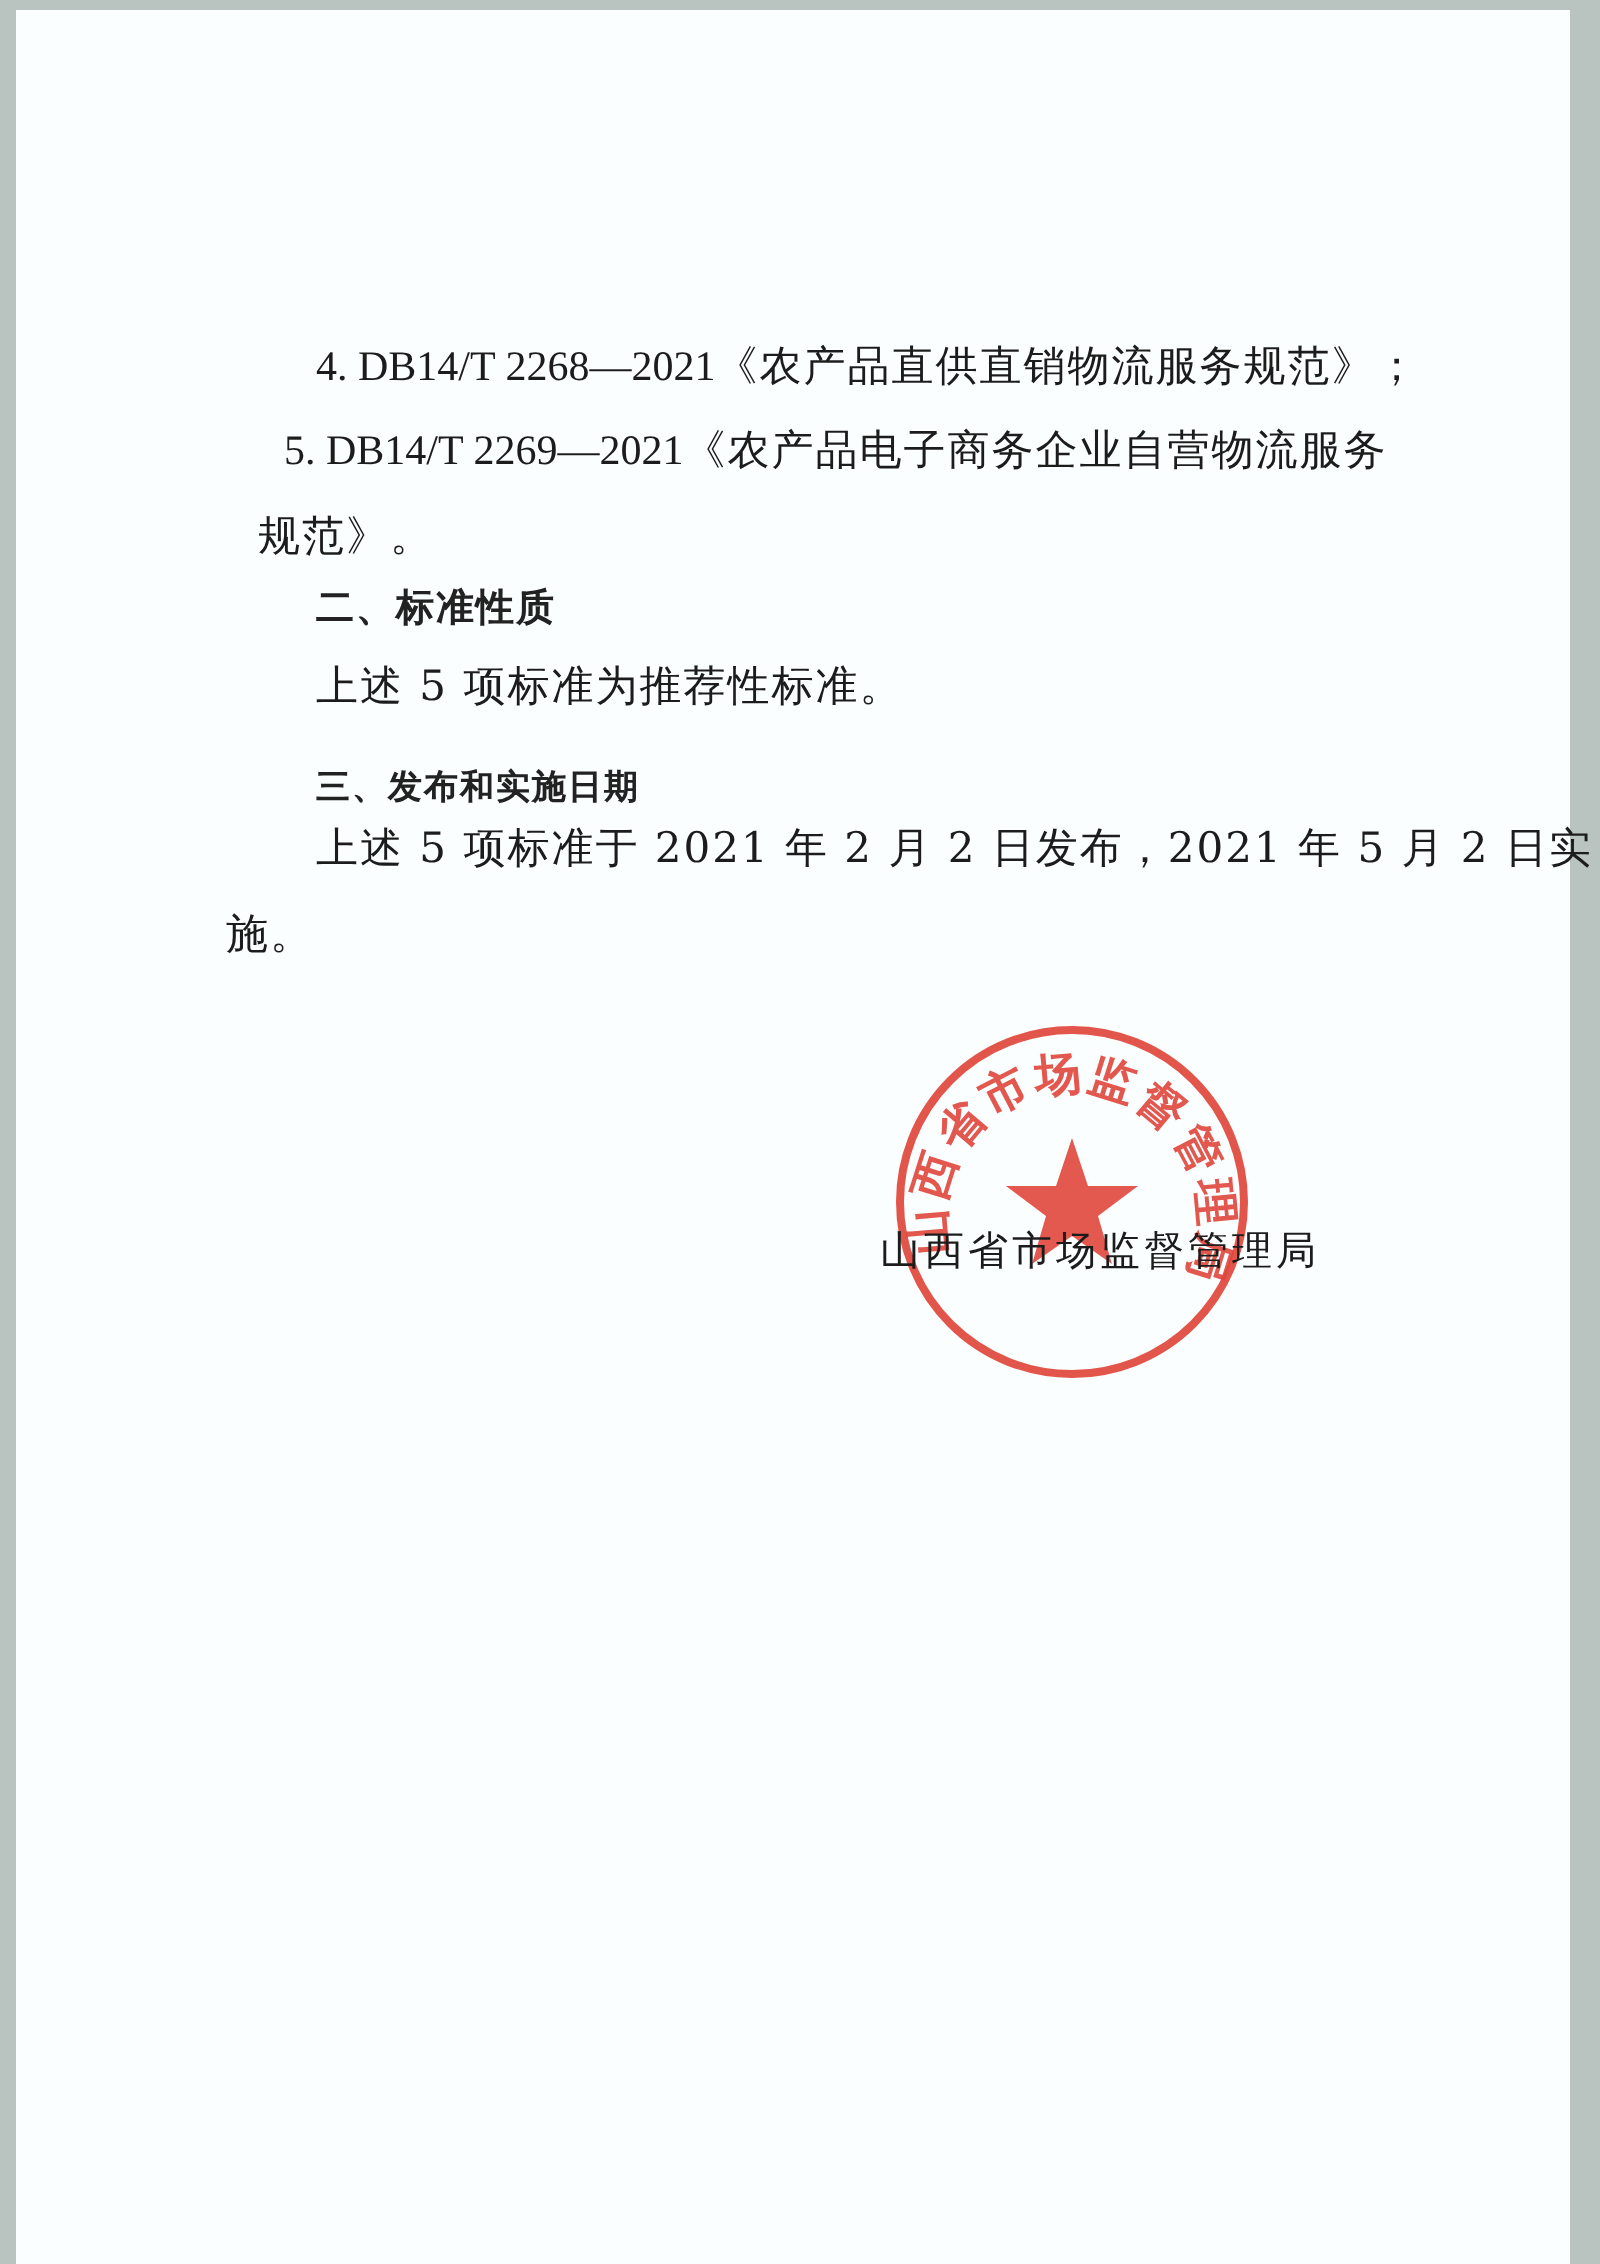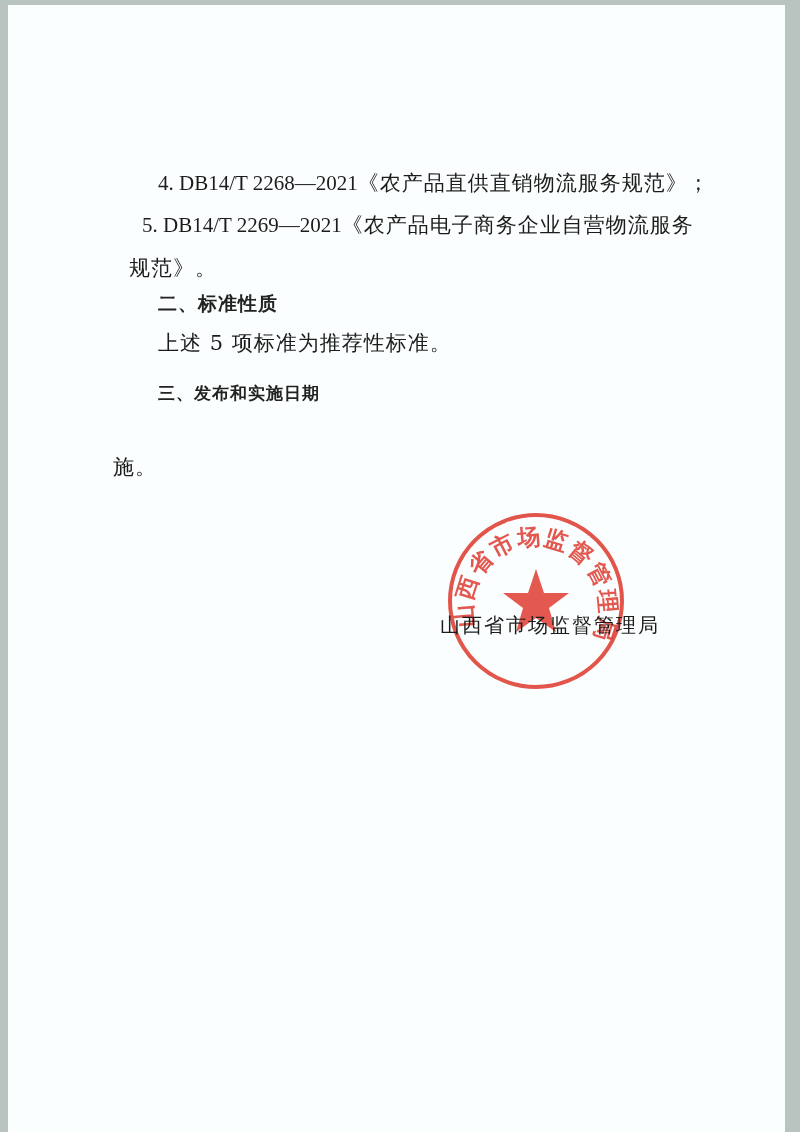--- a/index.html
+++ b/index.html
@@ -66,20 +66,21 @@
 
   <div class="line" style="left:134px; top:206px;">
     <span class="num">5. DB14/T 2269—2021</span><span>《农产品电子商务企业自营物流服务</span>
   </div>
   <div class="line" style="left:121px; top:249px;">规范》。</div>
 
   <div class="line heading" style="left:150px; top:286px; font-size:19px;">二、标准性质</div>
   <div class="line" style="left:150px; top:324px;">上述 5 项标准为推荐性标准。</div>
 
   <div class="line heading" style="left:150px; top:364px; font-size:17px;margin-top:13px;">三、发布和实施日期</div>
+  <div class="line" style="left:150px; top:405px;">上述 5 项标准于 2021 年 2 月 2 日发布，2021 年 5 月 2 日实</div>
   <div class="line" style="left:105px; top:448px;">施。</div>
 
   <svg class="stamp" viewBox="0 0 180 180">
     <defs>
       <path id="sealArc" d="M 30 120 A 64 64 0 1 1 150 120"></path>
     </defs>
     <circle cx="90" cy="90" r="86" fill="none" stroke="#e0463c" stroke-width="4" opacity="0.92"></circle>
     <text font-size="23" fill="#e0463c" font-family="DejaVu Serif, serif" font-weight="bold" opacity="0.9" letter-spacing="2">
       <textPath href="#sealArc" startOffset="2%">山西省市场监督管理局</textPath>
     </text>

